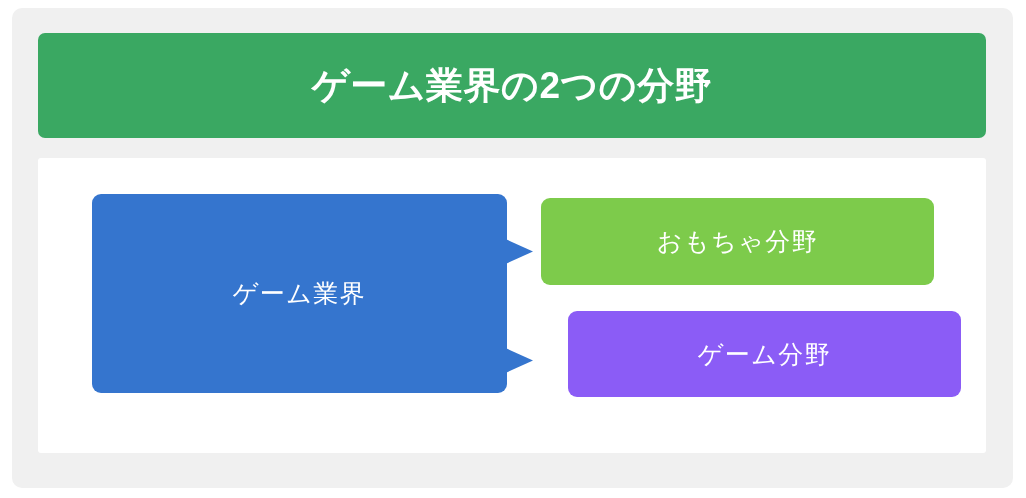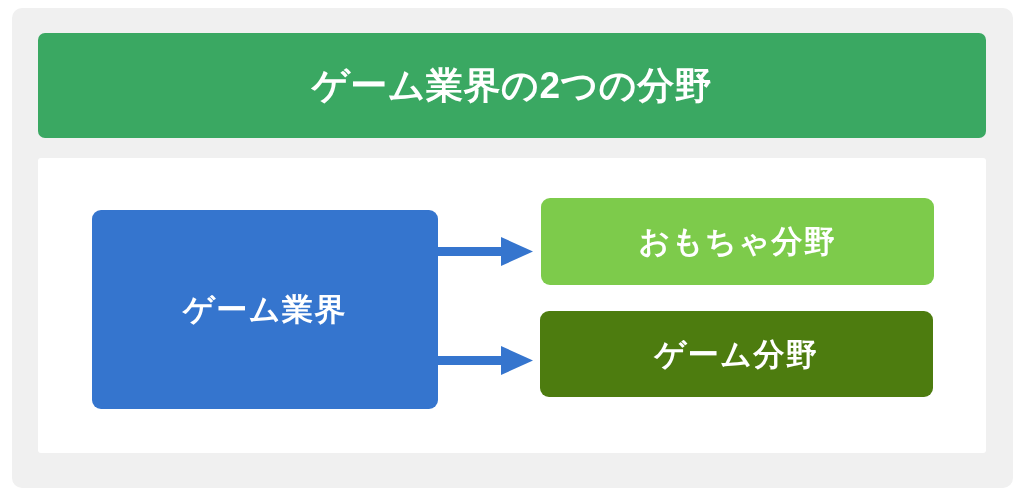--- a/index.html
+++ b/index.html
@@ -63,49 +63,49 @@
   .node {
     position: absolute;
     display: flex;
     align-items: center;
     justify-content: center;
     border-radius: 9px;
     box-sizing: border-box;
   }
   .node-label {
     color: #ffffff;
-    font-weight: bold;
-    font-size: 31px;
+    font-weight: normal;
+    font-size: 25px;
     letter-spacing: 1.5px;
     line-height: 1;
     white-space: nowrap;
   }
 
   #node-source {
     left: 54px;
-    top: 52px;
-    width: 346px;
+    top: 36px;
+    width: 415px;
     height: 199px;
     background: #3575ce;
   }
 
   #node-branch-toy {
     left: 503px;
     top: 40px;
     width: 393px;
     height: 87px;
     background: #7dcb4b;
   }
 
   #node-branch-game {
-    left: 502px;
+    left: 530px;
     top: 153px;
     width: 393px;
     height: 86px;
-    background: #4d7c0f;
+    background: #8b5cf6;
   }
 
   
   #connector-layer {
     position: absolute;
     left: 0;
     top: 0;
     width: 948px;
     height: 295px;
     pointer-events: none;

